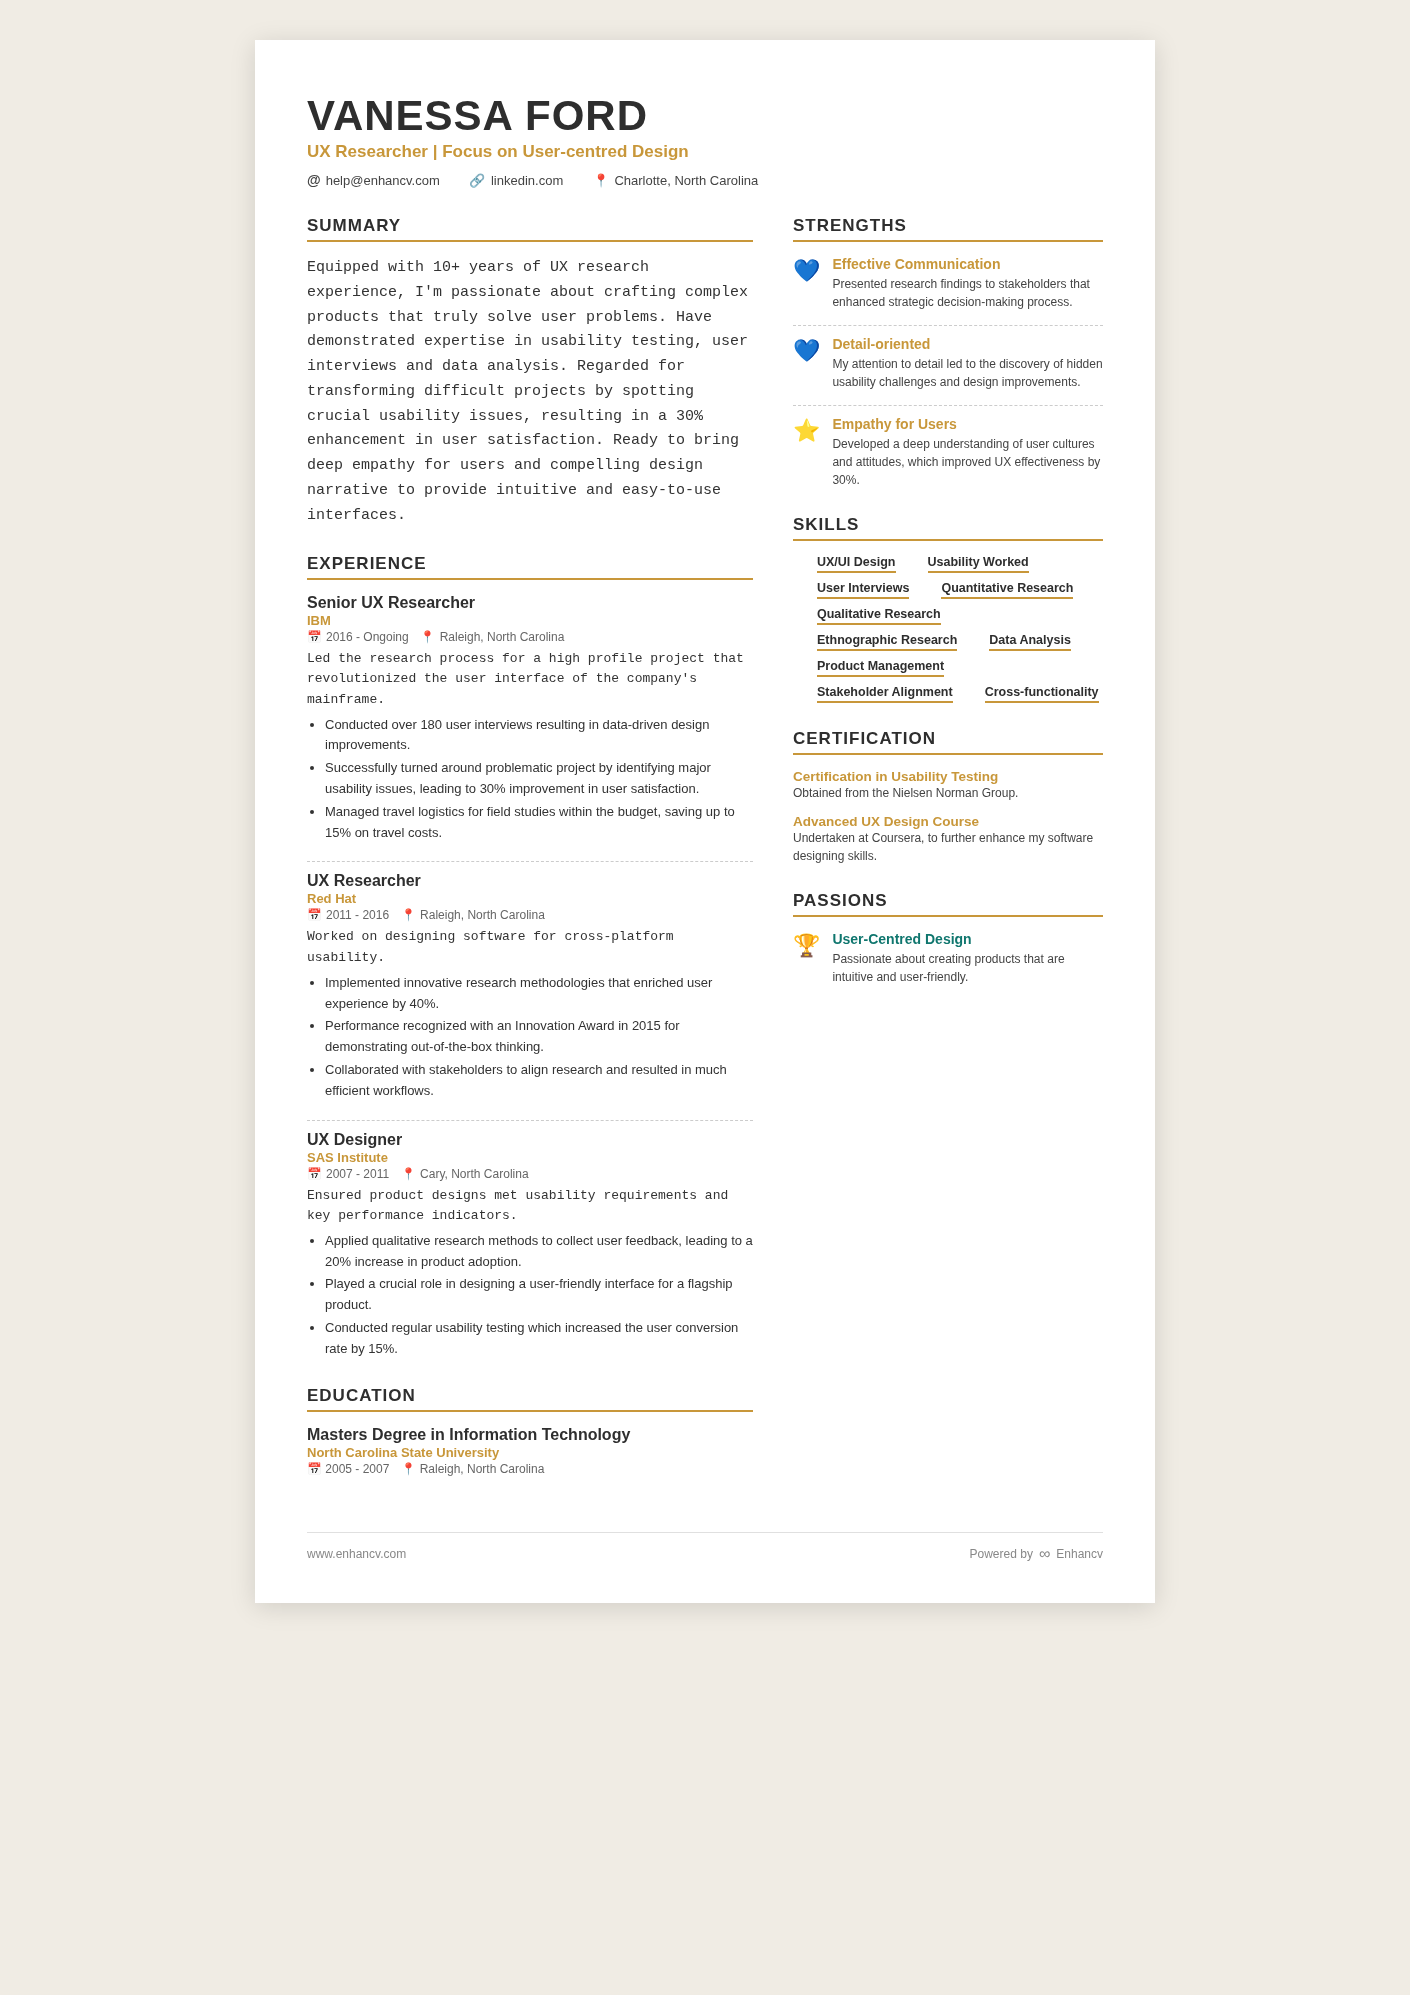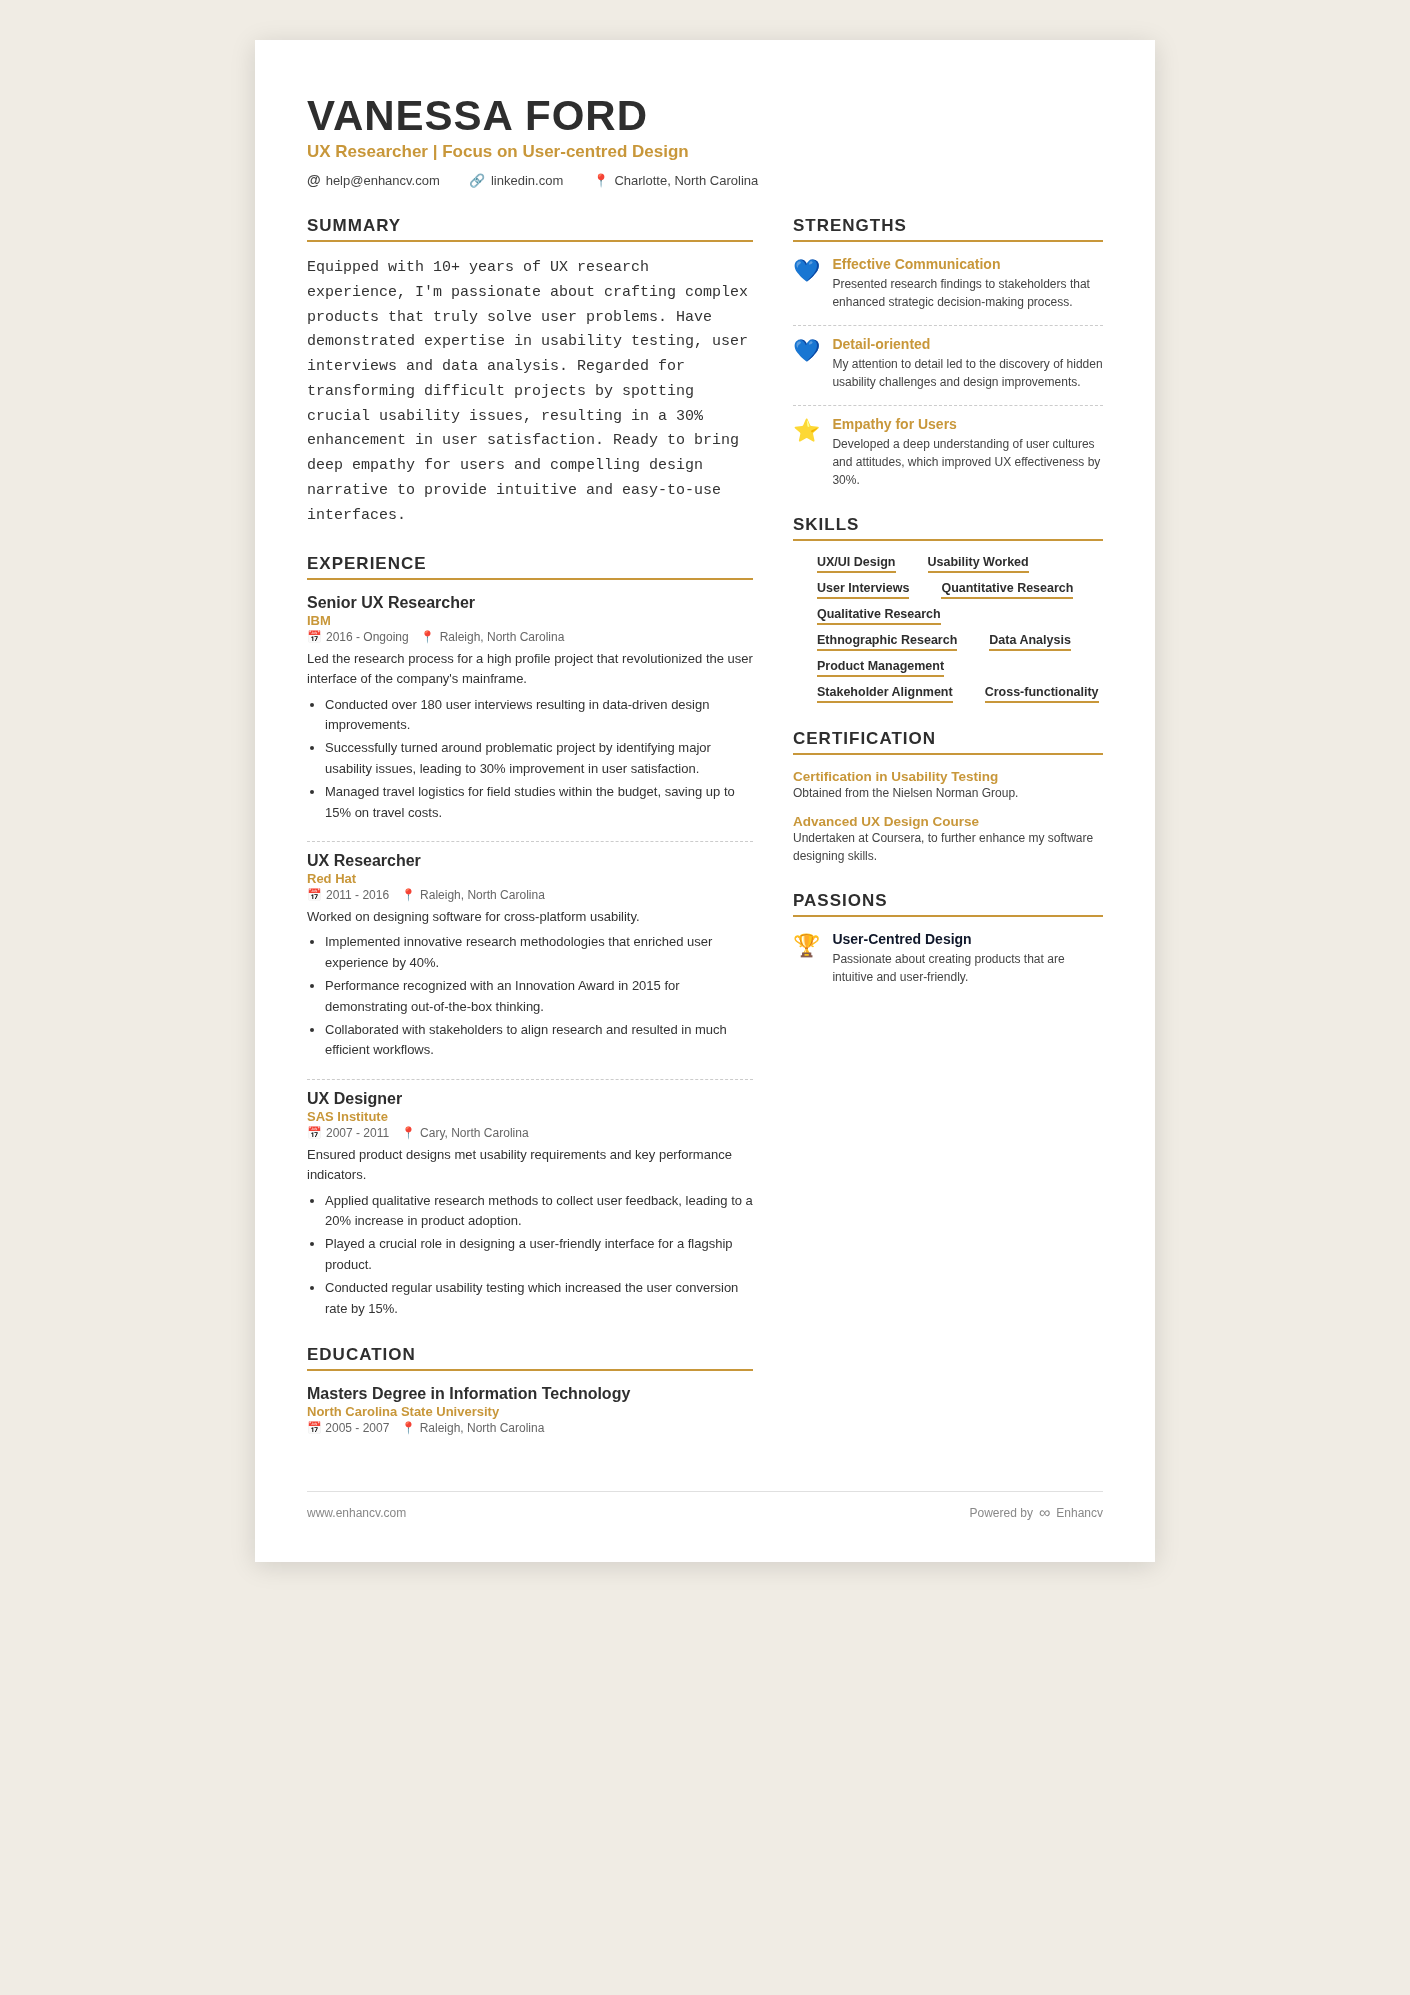--- a/index.html
+++ b/index.html
@@ -96,21 +96,21 @@
       align-items: center;
       gap: 12px;
       margin-top: 2px;
       margin-bottom: 5px;
     }
     .exp-meta span { display: flex; align-items: center; gap: 4px; }
     .exp-description {
       font-size: 13px;
       color: #333;
       line-height: 1.55;
-      font-family: Liberation Sans, sans-serif;
+      font-family: Liberation Mono, monospace;
       margin-bottom: 5px;
     }
     .exp-bullets { padding-left: 18px; }
     .exp-bullets li {
       font-size: 13px;
       color: #333;
       line-height: 1.6;
       font-family: Arial, sans-serif;
       margin-bottom: 2px;
     }
@@ -188,21 +188,21 @@
       color: #444;
       font-family: Arial, sans-serif;
       line-height: 1.5;
     }
     
     .passion-item { display: flex; gap: 12px; align-items: flex-start; }
     .passion-icon { font-size: 22px; flex-shrink: 0; color: #c8973a; margin-top: 2px; }
     .passion-title {
       font-size: 14px;
       font-weight: bold;
-      color: #0f172a;
+      color: #0f766e;
       font-family: Arial, sans-serif;
       margin-bottom: 3px;
     }
     .passion-text {
       font-size: 12px;
       color: #444;
       line-height: 1.5;
       font-family: Arial, sans-serif;
     }
     

